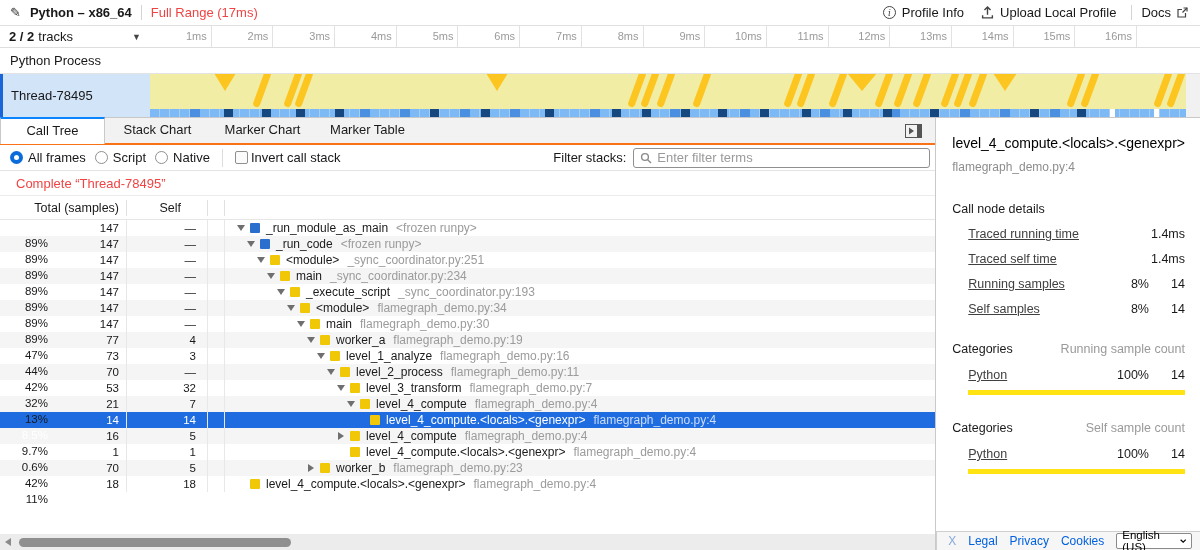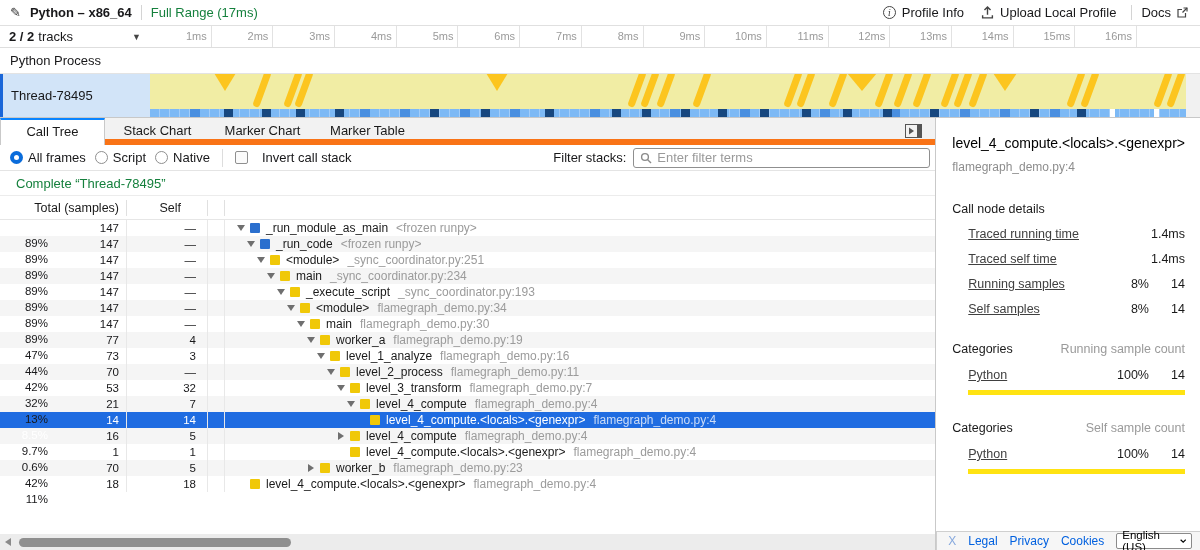--- a/index.html
+++ b/index.html
@@ -8,21 +8,21 @@
     font-family: "Liberation Sans", sans-serif;
     font-size: 13px; color:#18181a; background:#fff;
     position: relative; overflow: hidden;
   }
   
   .hdr { height:26px; display:flex; align-items:center; padding:0 12px 0 10px; gap:9px;
          border-bottom:1px solid #e0e0e0; background:#fff; }
   .pencil { font-size:13px; color:#333; }
   .brand { font-weight:bold; }
   .vsep { width:1px; height:15px; background:#d4d4d4; }
-  .bluelink { color:#15803d; cursor:pointer; text-decoration:none; }
+  .bluelink { color:#ef4444; cursor:pointer; text-decoration:none; }
   .spacer { flex:1; }
   .hbtn { display:flex; align-items:center; gap:6px; color:#18181a; cursor:pointer; }
   .icircle { width:13px; height:13px; border:1.2px solid #444; border-radius:50%;
              display:flex; align-items:center; justify-content:center;
              font: italic 9px "DejaVu Serif", serif; color:#444; }
   
   .ruler-row { height:22px; display:flex; border-bottom:1px solid #dedede; }
   .tracks-select { width:150px; display:flex; align-items:center; justify-content:space-between;
                    padding:0 9px; cursor:pointer; }
   .tracks-count { font-weight:bold; }
@@ -39,37 +39,37 @@
   .track-canvas { width:1036px; position:relative; background:#f1eda4; overflow:hidden; cursor:pointer; }
   .marker-svg { position:absolute; top:0; left:0; width:1036px; height:36px; }
   .strip { position:absolute; left:0; bottom:0; height:8px; width:100%;
            background: repeating-linear-gradient(90deg,#7db9f5 0 9px,#a3cdfa 9px 10px); }
   .strip i { position:absolute; top:0; height:100%; display:block; }
   .track-gutter { flex:1; background:#f1f1f1; }
   
   .content { display:flex; height:432px; }
   .main { width:955px; position:relative; border-right:1px solid #c9c9c9; background:#fff; }
   
-  .tabbar { height:27px; background:#f2f2f2; border-bottom:6px solid #f97316;
-            display:flex; position:relative; }
+  .tabbar { height:27px; background:#f2f2f2; border-bottom:2px solid #f97316;
+            display:flex; align-items:flex-end; position:relative; }
   .tab { width:105px; height:26px; line-height:25px; text-align:center; color:#1a1a1a; cursor:pointer; }
   .tab.active { background:#fff; border:1px solid #c9c9c9; border-bottom:none;
                 border-top:2px solid #0a84ff; height:27px; margin-bottom:-1px; line-height:24px; }
   .panel-toggle { position:absolute; right:12px; top:6px; cursor:pointer; }
   
   .controls { height:26px; display:flex; align-items:center; padding-left:10px;
               border-bottom:1px solid #e4e4e4; background:#fff; }
   .radio-group { display:flex; align-items:center; gap:9px; }
   .radio-item { display:flex; align-items:center; gap:5px; cursor:pointer; }
   .radio { width:13px; height:13px; border-radius:50%; border:1px solid #8f8f8f; background:#fff; }
   .radio.checked { border:none; background:#0a6cdb; position:relative; }
   .radio.checked::after { content:''; position:absolute; left:4px; top:4px; width:5px; height:5px;
                           border-radius:50%; background:#fff; }
   .ctl-sep { width:1px; height:18px; background:#ddd; margin:0 12px; }
-  .check-item { display:flex; align-items:center; gap:14px; cursor:pointer; }
+  .check-item { display:flex; align-items:center; gap:3px; cursor:pointer; }
   .checkbox { width:13px; height:13px; border:1px solid #8f8f8f; border-radius:2px; background:#fbfbfb; }
   .filter-wrap { margin-left:auto; display:flex; align-items:center; gap:7px; padding-right:5px; }
   .filter-box { width:297px; height:20px; border:1px solid #8f8f8f; border-radius:3px;
                 display:flex; align-items:center; padding:0 6px; gap:5px; background:#fff; }
   .filter-box input { border:none; outline:none; flex:1; font:13px "Liberation Sans",sans-serif; color:#333; }
   .filter-box input::placeholder { color:#9a9a9a; }
   
   .crumb-row { height:25px; display:flex; align-items:center; padding-left:16px;
                border-bottom:1px solid #ececec; }
   

